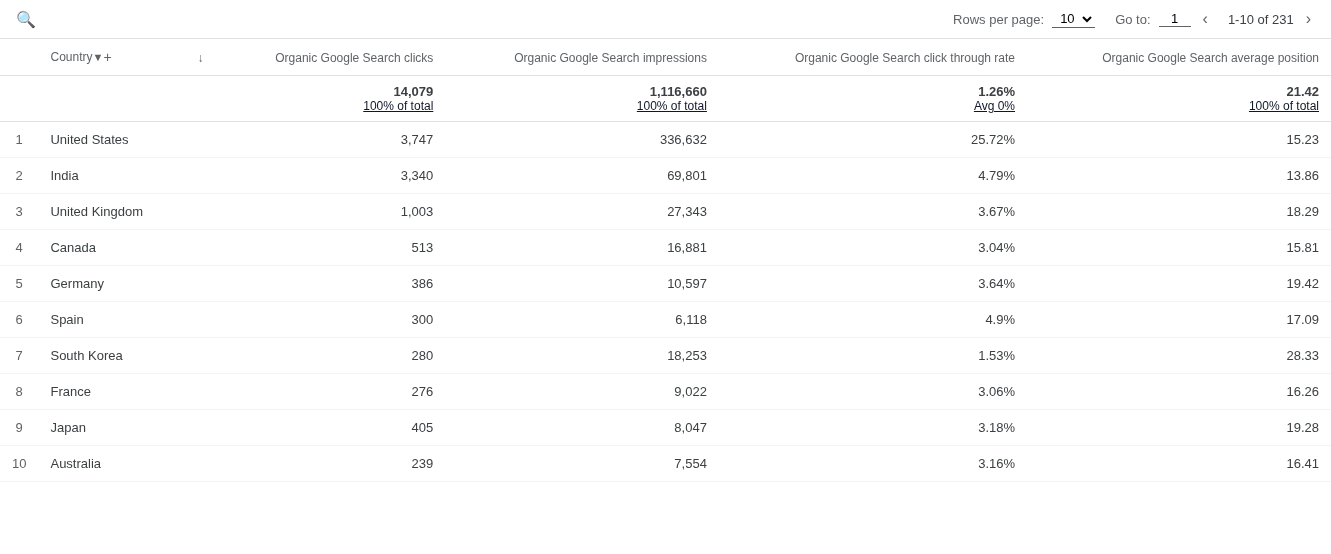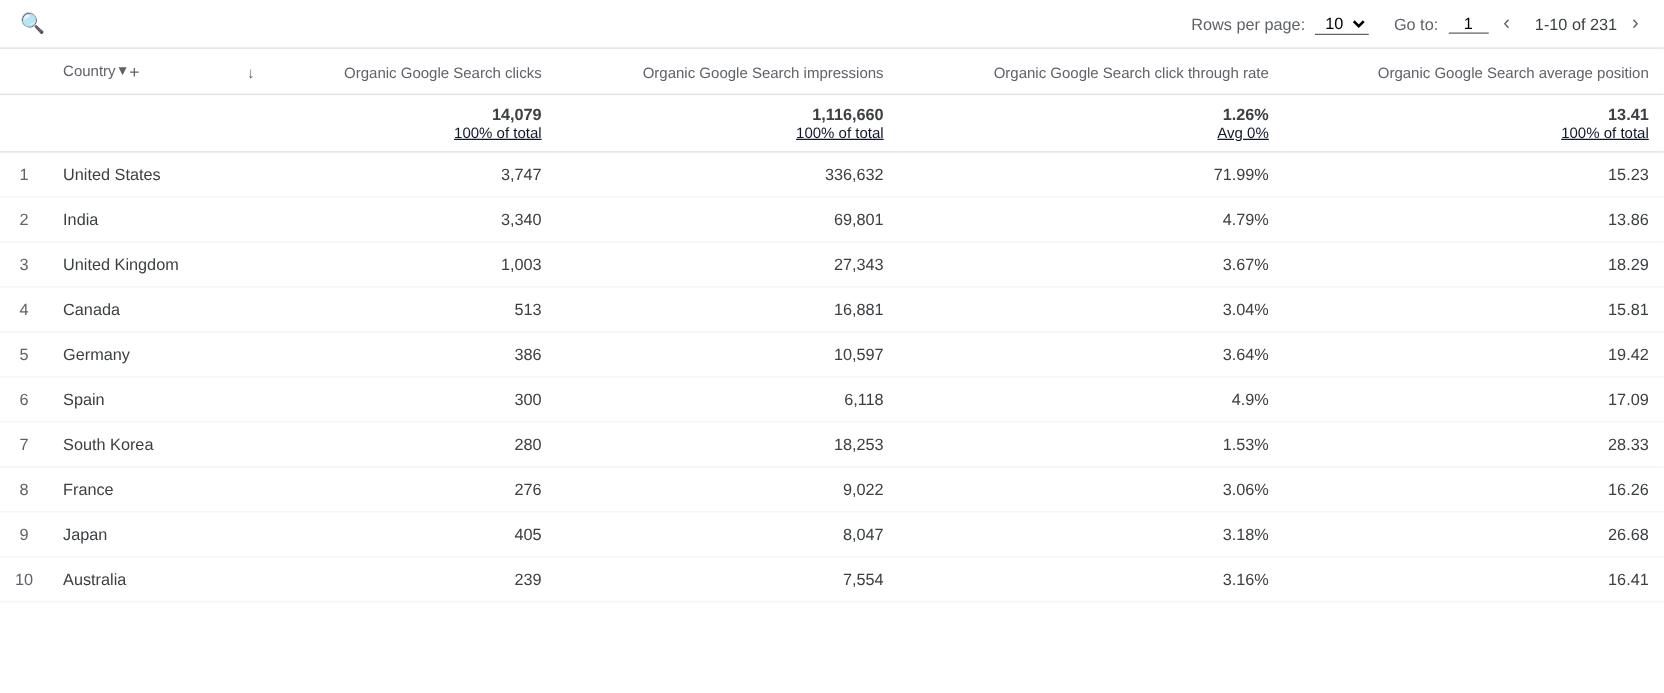--- a/index.html
+++ b/index.html
@@ -165,33 +165,33 @@
       </td>
       <td>
         <span class="total-value">1,116,660</span>
         <span class="total-sub">100% of total</span>
       </td>
       <td>
         <span class="total-value">1.26%</span>
         <span class="total-sub">Avg 0%</span>
       </td>
       <td>
-        <span class="total-value">13.41</span>
+        <span class="total-value">21.42</span>
         <span class="total-sub">100% of total</span>
       </td>
     </tr>
   </thead>
   <tbody id="table-body">
   <tr>
       <td class="row-num">1</td>
       <td class="country-name">United States</td>
       <td></td>
       <td>3,747</td>
       <td>336,632</td>
-      <td>71.99%</td>
+      <td>25.72%</td>
       <td>15.23</td>
     </tr>
       <tr>
       <td class="row-num">2</td>
       <td class="country-name">India</td>
       <td></td>
       <td>3,340</td>
       <td>69,801</td>
       <td>4.79%</td>
       <td>13.86</td>
@@ -250,21 +250,21 @@
       <td>3.06%</td>
       <td>16.26</td>
     </tr>
       <tr>
       <td class="row-num">9</td>
       <td class="country-name">Japan</td>
       <td></td>
       <td>405</td>
       <td>8,047</td>
       <td>3.18%</td>
-      <td>26.68</td>
+      <td>19.28</td>
     </tr>
       <tr>
       <td class="row-num">10</td>
       <td class="country-name">Australia</td>
       <td></td>
       <td>239</td>
       <td>7,554</td>
       <td>3.16%</td>
       <td>16.41</td>
     </tr>

